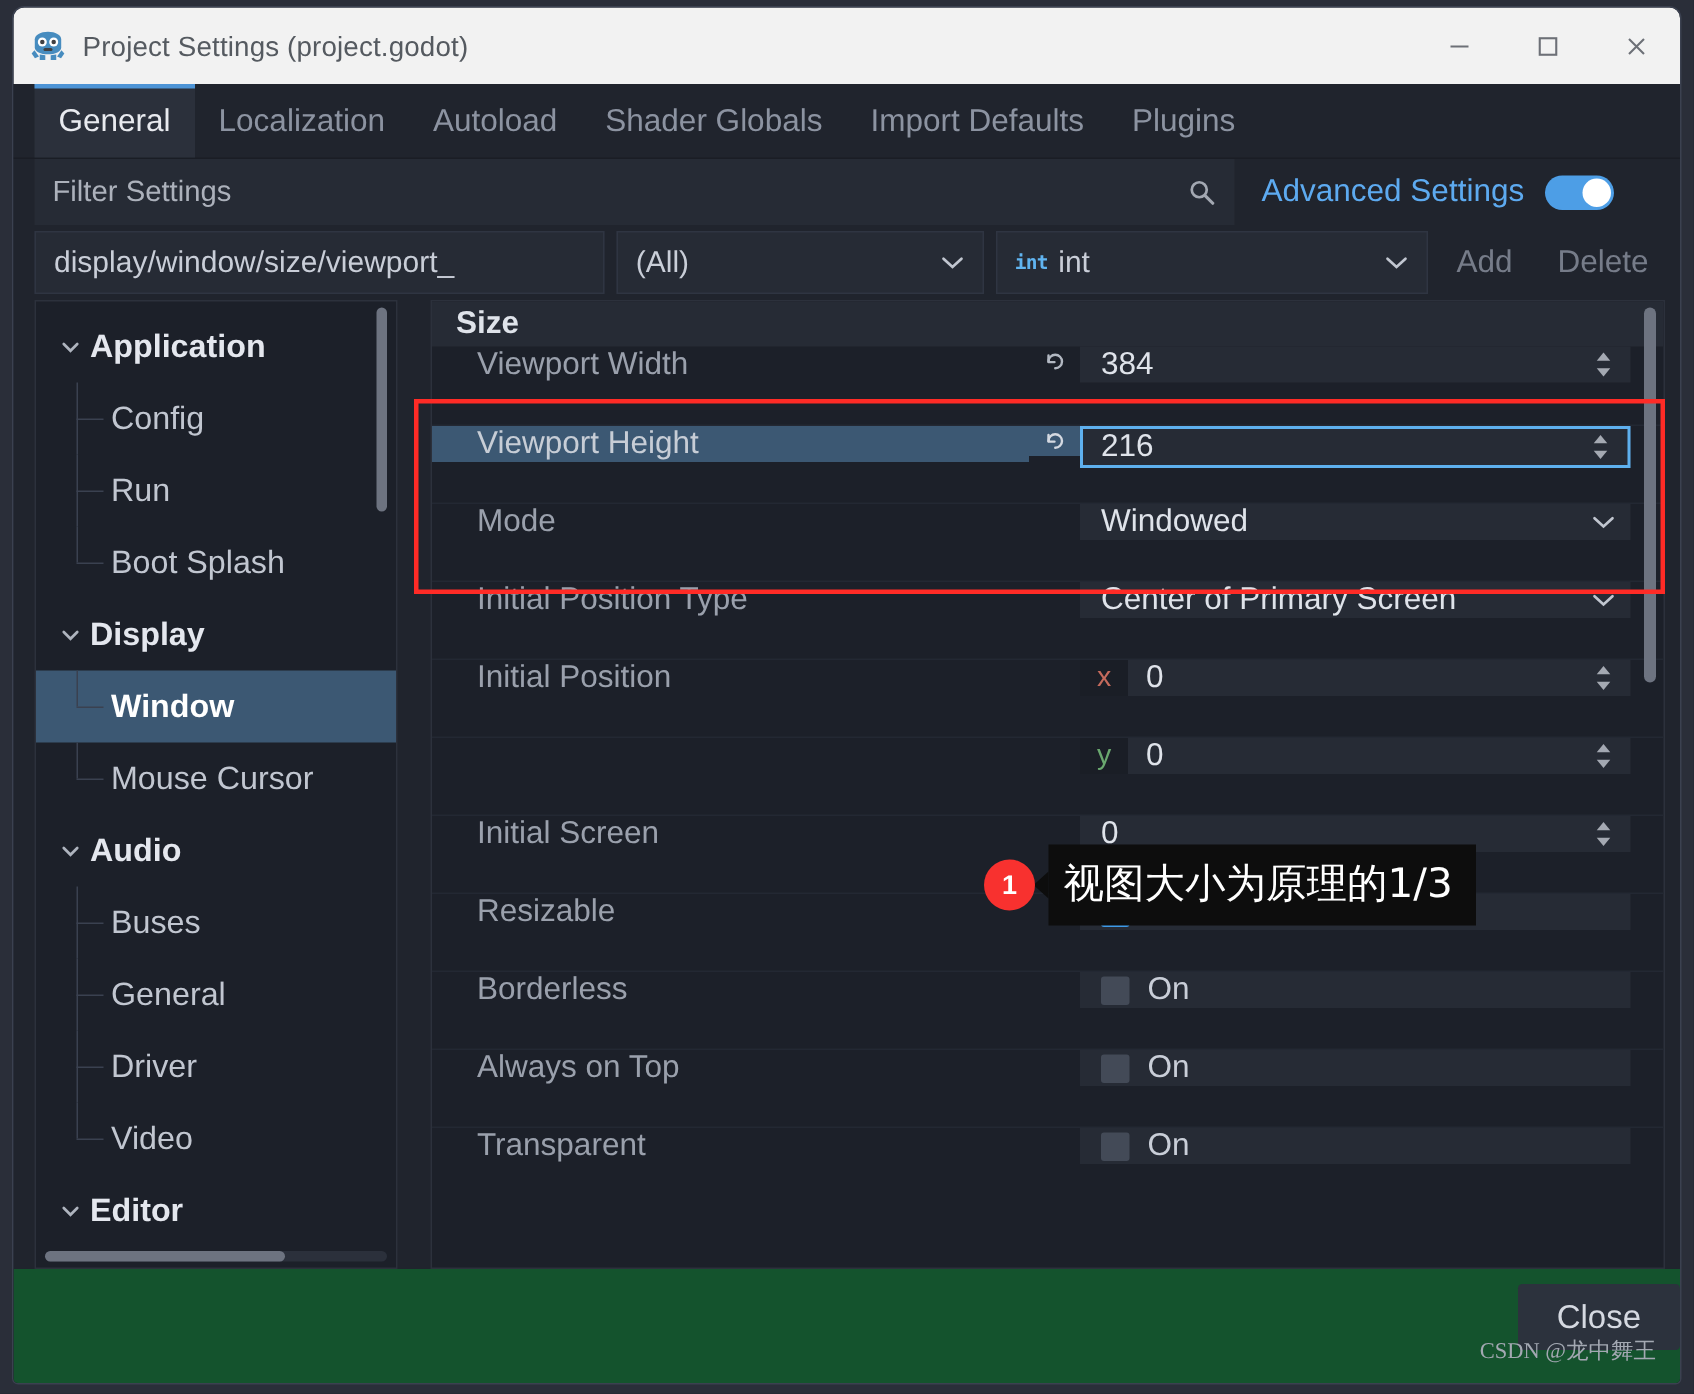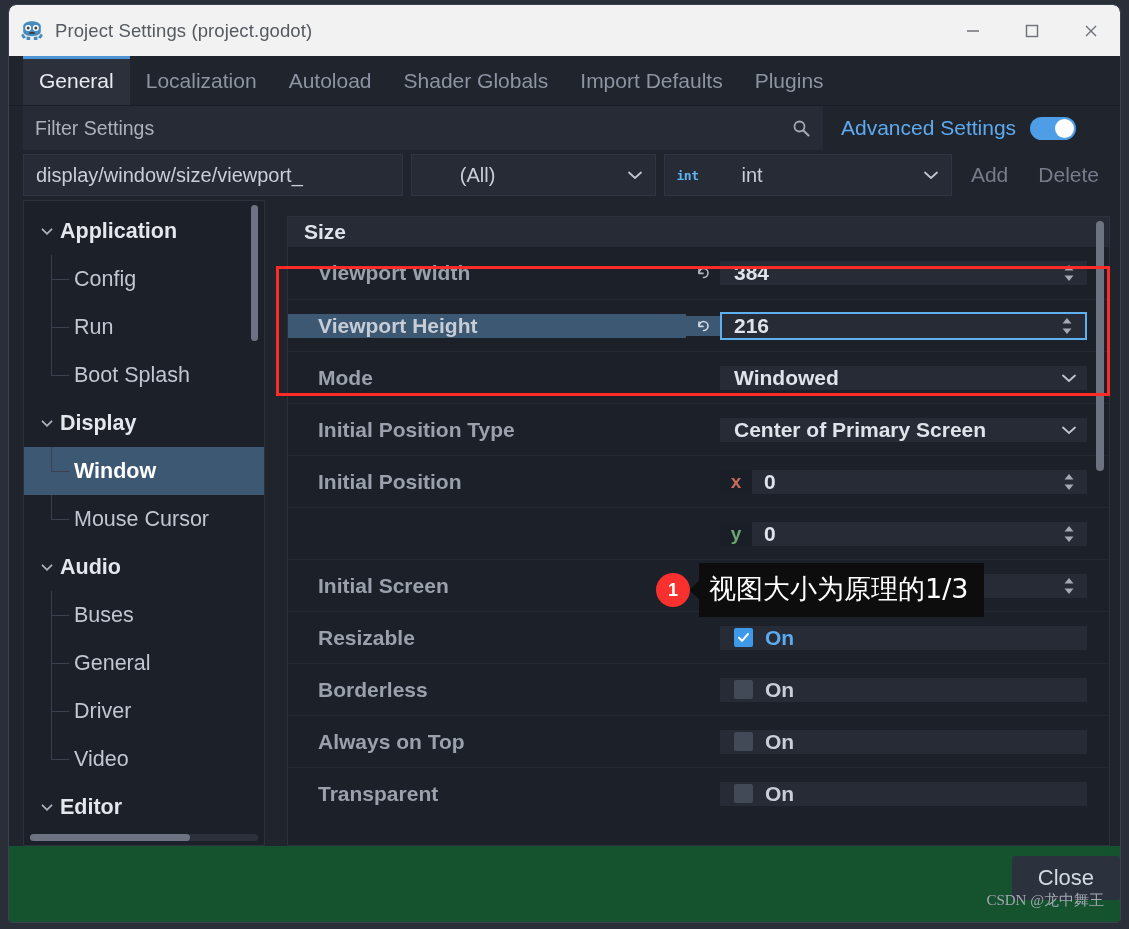--- a/index.html
+++ b/index.html
@@ -174,21 +174,21 @@
     padding: 0 12px;
     font-size: 20px;
     color: #c9ced8;
   }
   .field.path { width: 382px; }
   .field.combo {
     width: 246px;
     justify-content: space-between;
   }
   .field.combo.typed { width: 290px; }
-  .combo-txt { white-space: nowrap; overflow: hidden; margin-left: 36px; }
+  .combo-txt { white-space: nowrap; overflow: hidden; }
   .caret { width: 16px; height: 10px; flex: none; }
   .int-badge {
     color: #60b4f0;
     font-weight: bold;
     font-size: 13px;
     font-family: "DejaVu Sans Mono", monospace;
     margin-right: 7px;
     letter-spacing: -.5px;
   }
   .flat-btn {
@@ -286,38 +286,36 @@
   }
 
   
   .prop-panel {
     position: relative;
     flex: 1;
     margin-left: 22px;
     background: #1c2029;
     border: 1px solid #2c313c;
     overflow: hidden;
-    margin-top: 16px;
   }
   .section-head {
     height: 30px;
     display: flex;
     align-items: center;
     padding-left: 16px;
     background: #262b35;
     font-size: 21px;
     font-weight: bold;
     color: #dfe3ea;
   }
   .prow {
     height: 52px;
     display: flex;
-    align-items: center;
-    position: relative;
-    font-weight: bold;
+    align-items: flex-start;
+    position: relative;
   }
   .prow + .prow { border-top: 1px solid #232833; }
   .plabel {
     width: 398px;
     flex: none;
     display: flex;
     align-items: center;
     padding-left: 30px;
     font-size: 21px;
     color: #9aa0ac;

